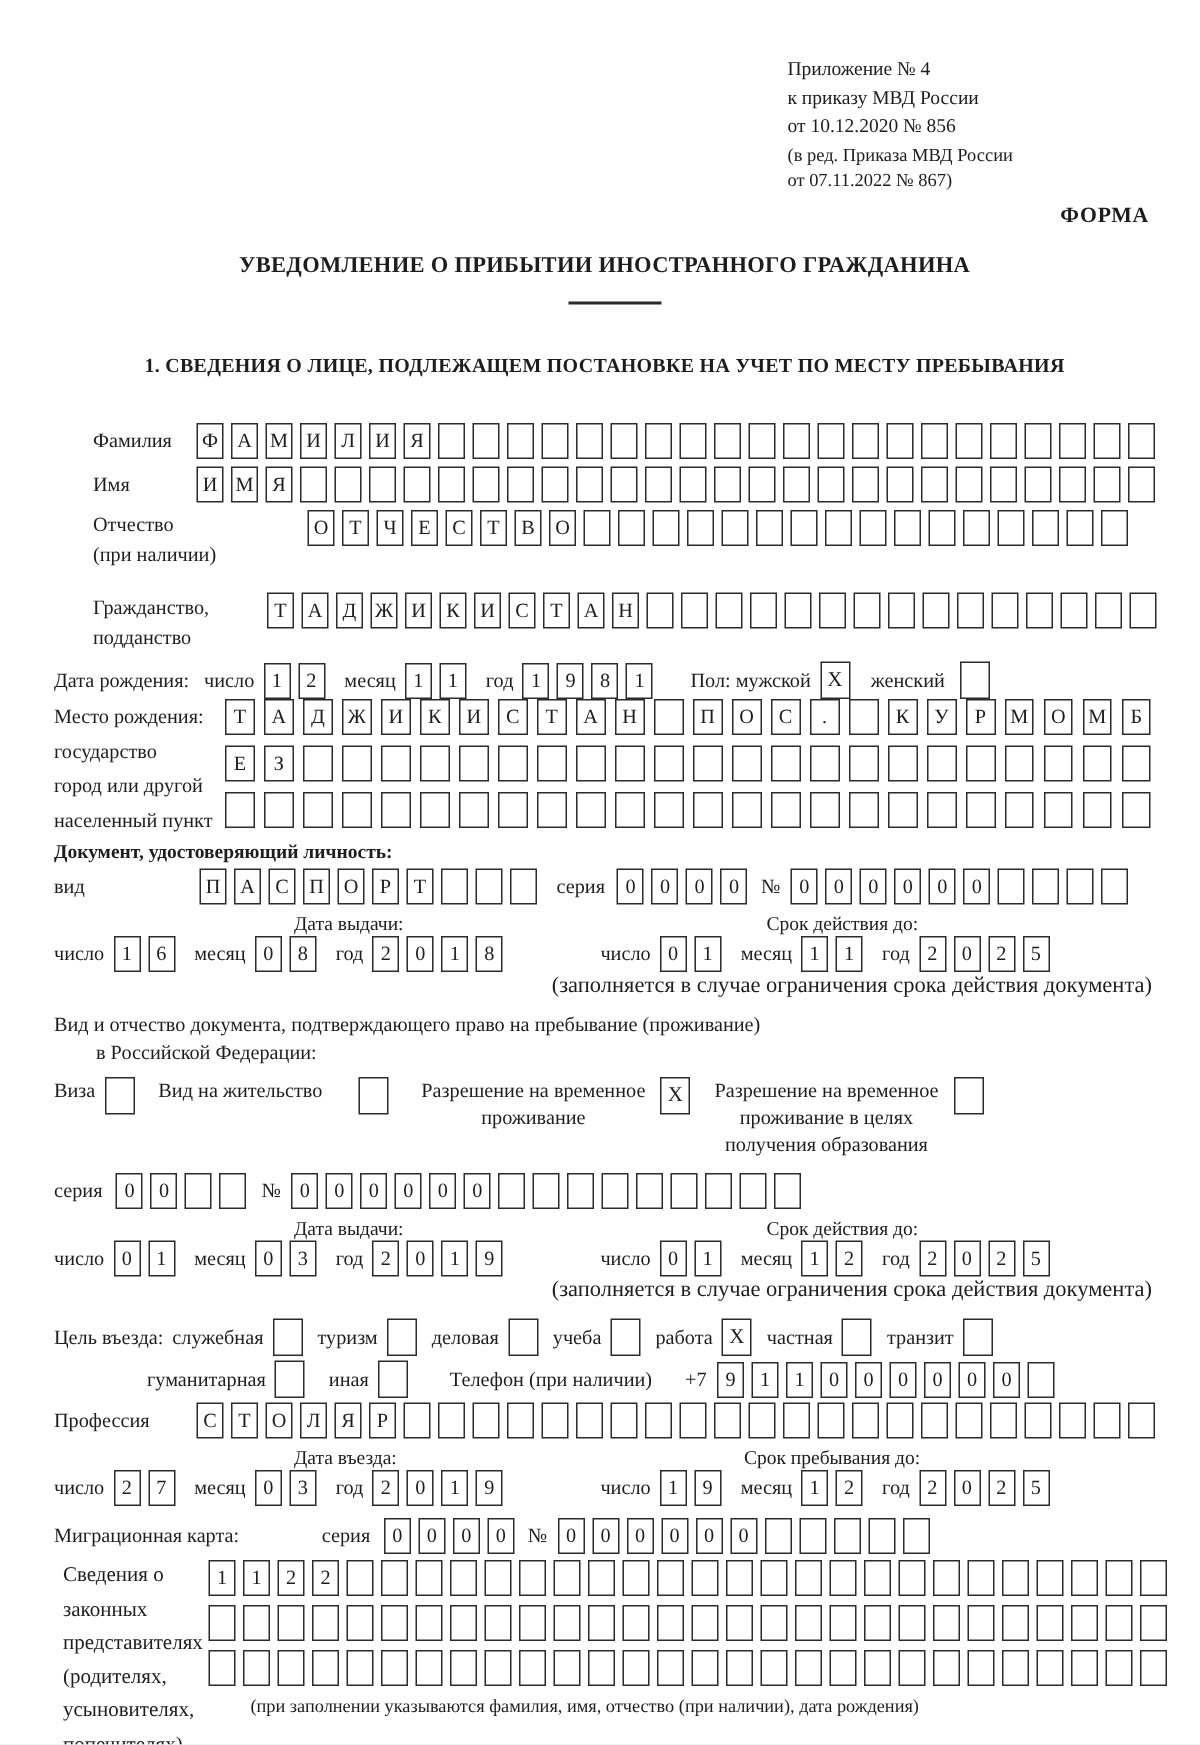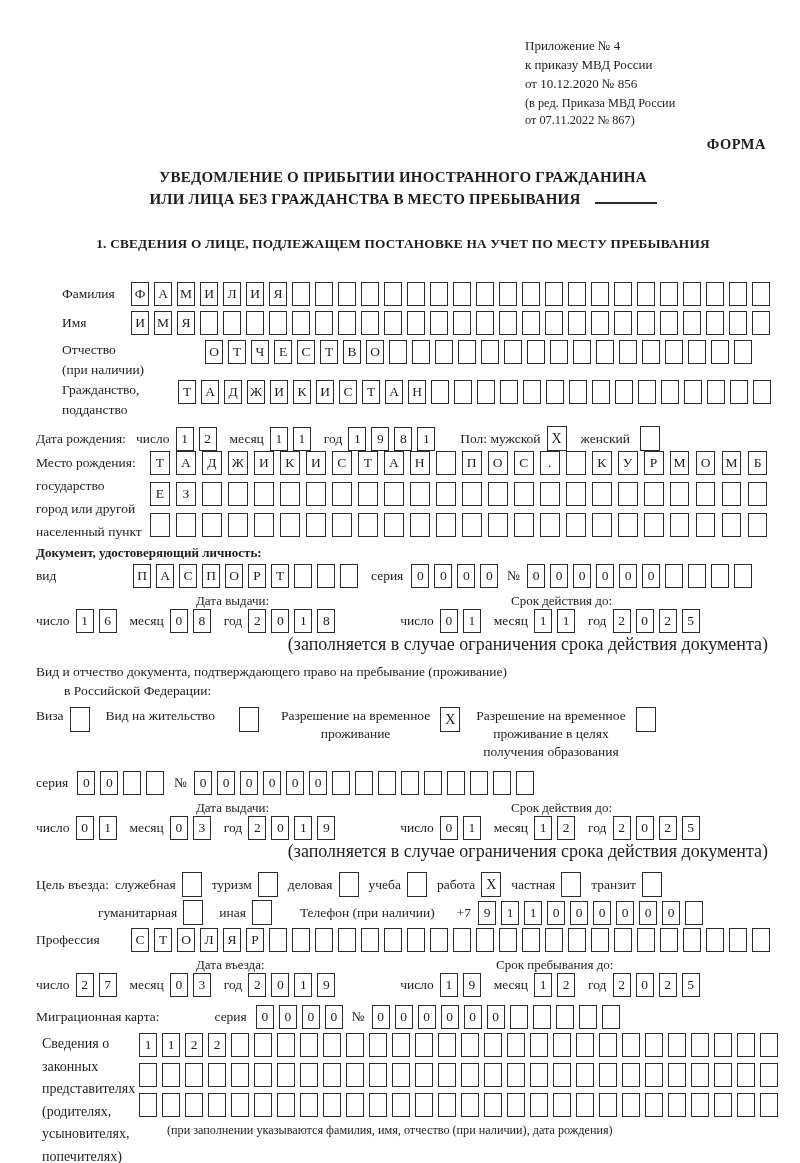--- a/index.html
+++ b/index.html
@@ -34,21 +34,21 @@
   }
   .indent { margin-left:26px; }
   .w73 { width:73px; } .w116 { width:116px; } .w114 { width:114px; }
   
   .dategrid { display:flex; align-items:center; }
   .dategrid .dl { font-size:13.5px; margin-right:6px; white-space:nowrap; }
   .dategrid .dl + .cells { margin-right:13px; }
   .date-headers { position:relative; height:15px; font-size:13px; margin-top:5px; }
   .date-headers .h1 { position:absolute; left:160px; }
   .date-headers .h2 { position:absolute; left:475px; }
-  .note { text-align:right; font-size:18px; padding-right:2px; margin-top:1px; }
+  .note { text-align:right; font-size:15px; padding-right:2px; margin-top:1px; }
   .intro { font-size:13.5px; line-height:17px; margin-top:8px; }
   .opt-text { font-size:13.5px; line-height:18px; text-align:center; white-space:nowrap; }
   .doc-heading { text-align:left; font-weight:bold; font-size:13px; margin-top:2px; }
   .gap6 { width:6px; flex:none; } .gap10 { width:10px; flex:none; } .gap16 { width:16px; flex:none; }
 </style>
 </head>
 <body>
 
 <div class="page">
 
@@ -59,21 +59,21 @@
     <div class="amend">
       <div>(в ред. Приказа МВД России</div>
       <div>от 07.11.2022 № 867)</div>
     </div>
   </div>
 
   <div class="form-label">ФОРМА</div>
 
   <div class="title">
     <div>УВЕДОМЛЕНИЕ О ПРИБЫТИИ ИНОСТРАННОГО ГРАЖДАНИНА</div>
-    <div><span>ИЛИ ЛИЦА БЕЗ ГРАЖДАНСТВА В МЕСТО ПРЕБЫВАНИЯ</span><span class="blank-line"></span></div>
+    <div><span class="blank-line"></span></div>
   </div>
 
   <div class="section-heading">1. СВЕДЕНИЯ О ЛИЦЕ, ПОДЛЕЖАЩЕМ ПОСТАНОВКЕ НА УЧЕТ ПО МЕСТУ ПРЕБЫВАНИЯ</div>
 
   <div class="row indent" style="margin-top:30px;">
     <span class="lbl w73">Фамилия</span>
     <span class="cells">
         <span class="cell">Ф</span>
         <span class="cell">А</span>
         <span class="cell">М</span>
@@ -165,21 +165,21 @@
         <span class="cell"></span>
         <span class="cell"></span>
         <span class="cell"></span>
         <span class="cell"></span>
         <span class="cell"></span>
         <span class="cell"></span>
         <span class="cell"></span>
       </span>
   </div>
 
-  <div class="row indent" style="margin-top:0;">
+  <div class="row indent" style="margin-top:15px;">
     <span class="labcol w116">
       <span style="display:block;">Гражданство,</span>
       <span style="display:block;">подданство</span>
     </span>
     <span class="cells">
         <span class="cell">Т</span>
         <span class="cell">А</span>
         <span class="cell">Д</span>
         <span class="cell">Ж</span>
         <span class="cell">И</span>

